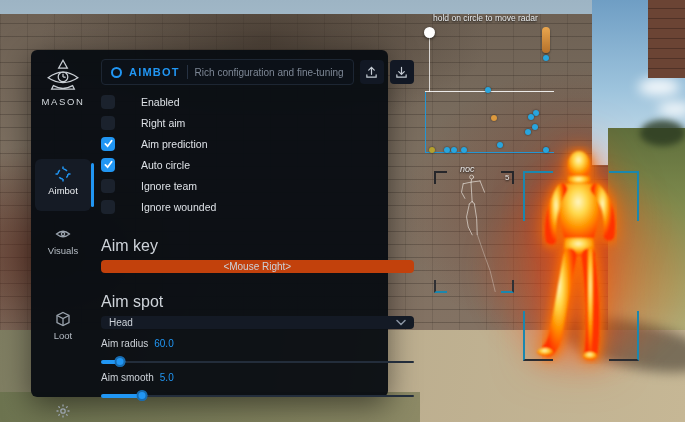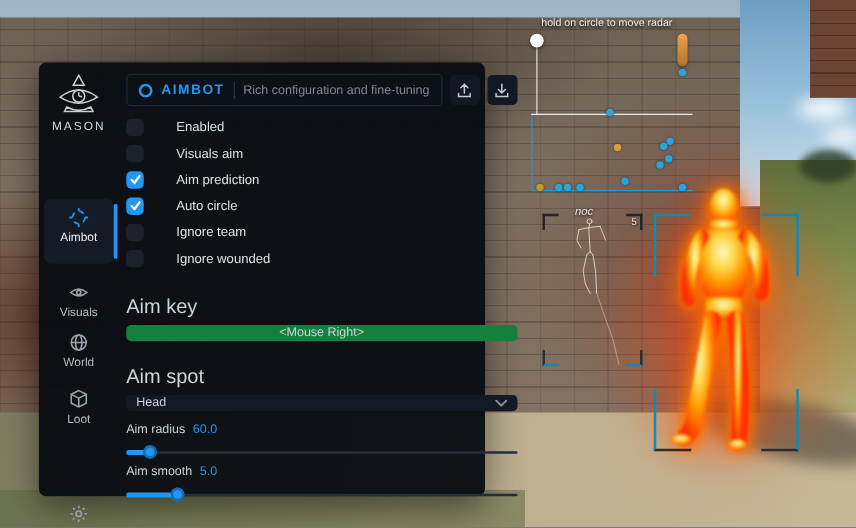--- a/index.html
+++ b/index.html
@@ -90,21 +90,21 @@
 
   .cb-list{margin-top:6px;}
   .cb-row{display:flex;align-items:center;gap:26px;height:21px;cursor:pointer;}
   .cb-box{width:14px;height:14px;border-radius:4px;background:#1b222d;display:flex;align-items:center;justify-content:center;}
   .cb-row.checked .cb-box{background:#2196f3;}
   .cb-box svg{display:none;}
   .cb-row.checked .cb-box svg{display:block;}
   .cb-lbl{font-size:10.5px;color:#dde1e6;}
 
   .fld-lbl{font-size:16px;color:#ced3d9;margin:20px 0 5px 0;}
-  .key-btn{height:20px;background:#15803d;border-radius:4px;display:flex;align-items:center;justify-content:center;
+  .key-btn{height:20px;background:#c2410c;border-radius:4px;display:flex;align-items:center;justify-content:center;
     font-size:10px;color:#ccd2d9;cursor:pointer;}
   .dropdown{height:20px;background:#141a25;border-radius:4px;display:flex;align-items:center;padding:0 8px;cursor:pointer;}
   .dd-val{font-size:10px;color:#ccd2d9;flex:1;}
   .slider-lblrow{display:flex;gap:6px;font-size:10px;margin:9px 0 7px 0;}
   .slider-lblrow .nm{color:#ced3d9;}
   .slider-lblrow .val{color:#2196f3;}
   .slider{position:relative;height:11px;cursor:pointer;}
   .slider-track{position:absolute;left:0;right:0;top:5px;height:2px;background:#232d3b;border-radius:2px;}
   .slider-fill{position:absolute;left:0;top:4px;height:4px;background:#2196f3;border-radius:2px;}
   .slider-handle{position:absolute;top:0;width:11px;height:11px;border-radius:50%;background:#2196f3;transform:translateX(-50%);
@@ -237,28 +237,20 @@
         </svg>
         <span class="lbl">Aimbot</span>
       </div>
       <div class="side-item" style="top:126px;transform:translateY(50px);">
         <svg width="16" height="16" viewBox="0 0 16 16" fill="none" stroke-width="1.3">
           <path d="M1.5,8 Q8,2.5 14.5,8 Q8,13.5 1.5,8 Z"></path>
             <circle cx="8" cy="8" r="1.6"></circle>
         </svg>
         <span class="lbl">Visuals</span>
       </div>
-      <div class="side-item" style="top:216px;">
-        <svg width="16" height="16" viewBox="0 0 16 16" fill="none" stroke-width="1.3">
-          <circle cx="8" cy="8" r="6"></circle>
-            <ellipse cx="8" cy="8" rx="2.6" ry="6"></ellipse>
-            <path d="M2,8 H14"></path>
-        </svg>
-        <span class="lbl">World</span>
-      </div>
       <div class="side-item" style="top:261px;">
         <svg width="16" height="16" viewBox="0 0 16 16" fill="none" stroke-width="1.3">
           <path d="M8,1.5 L14,4.5 V11.5 L8,14.5 L2,11.5 V4.5 Z"></path>
             <path d="M2,4.5 L8,7.5 L14,4.5 M8,7.5 V14.5"></path>
         </svg>
         <span class="lbl">Loot</span>
       </div>
       <div class="side-item" style="top:353px;">
         <svg width="16" height="16" viewBox="0 0 16 16" fill="none" stroke-width="1.3">
           <circle cx="8" cy="8" r="2.2"></circle>
@@ -290,21 +282,21 @@
         </div>
       </div>
 
       <div class="cb-list">
         <div class="cb-row">
           <span class="cb-box"></span>
           <span class="cb-lbl">Enabled</span>
         </div>
         <div class="cb-row">
           <span class="cb-box"></span>
-          <span class="cb-lbl">Visuals aim</span>
+          <span class="cb-lbl">Right aim</span>
         </div>
         <div class="cb-row checked">
           <span class="cb-box">
               <svg width="9" height="9" viewBox="0 0 10 10" fill="none" stroke="#fff" stroke-width="2" stroke-linecap="round">
                 <path d="M1.5,5.5 L4,8 L8.5,2"></path>
               </svg>
             </span>
           <span class="cb-lbl">Aim prediction</span>
         </div>
         <div class="cb-row checked">

